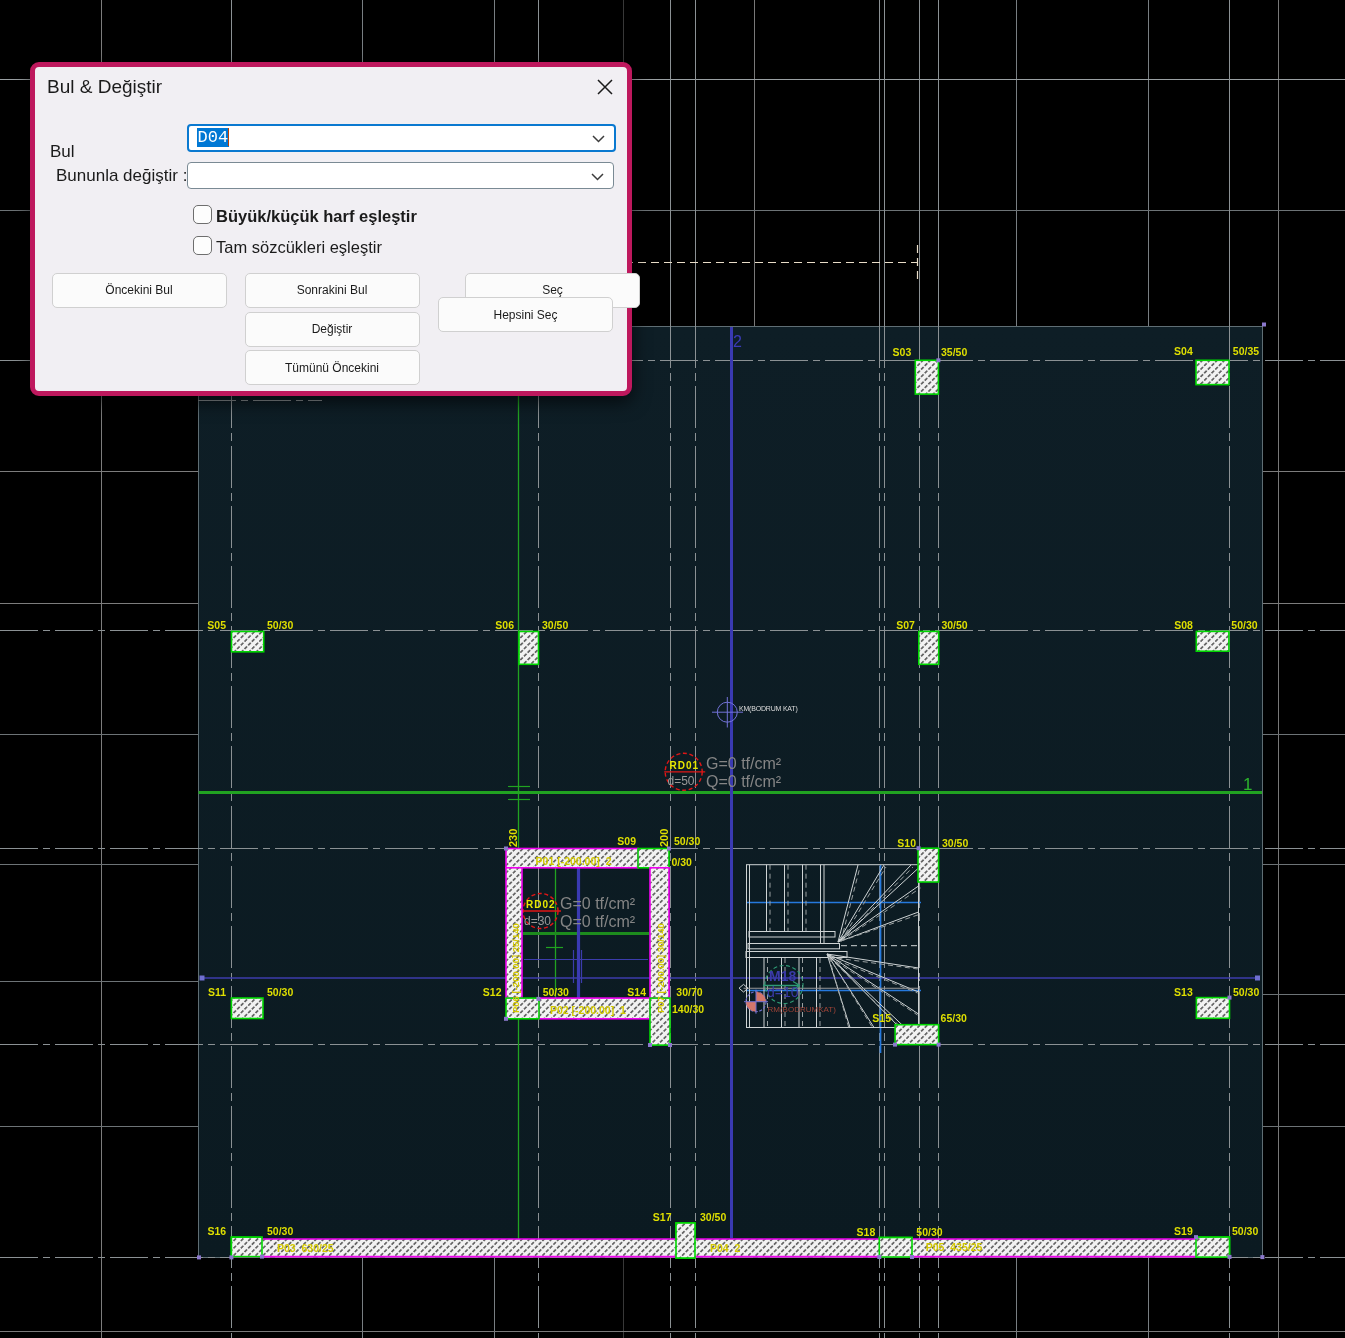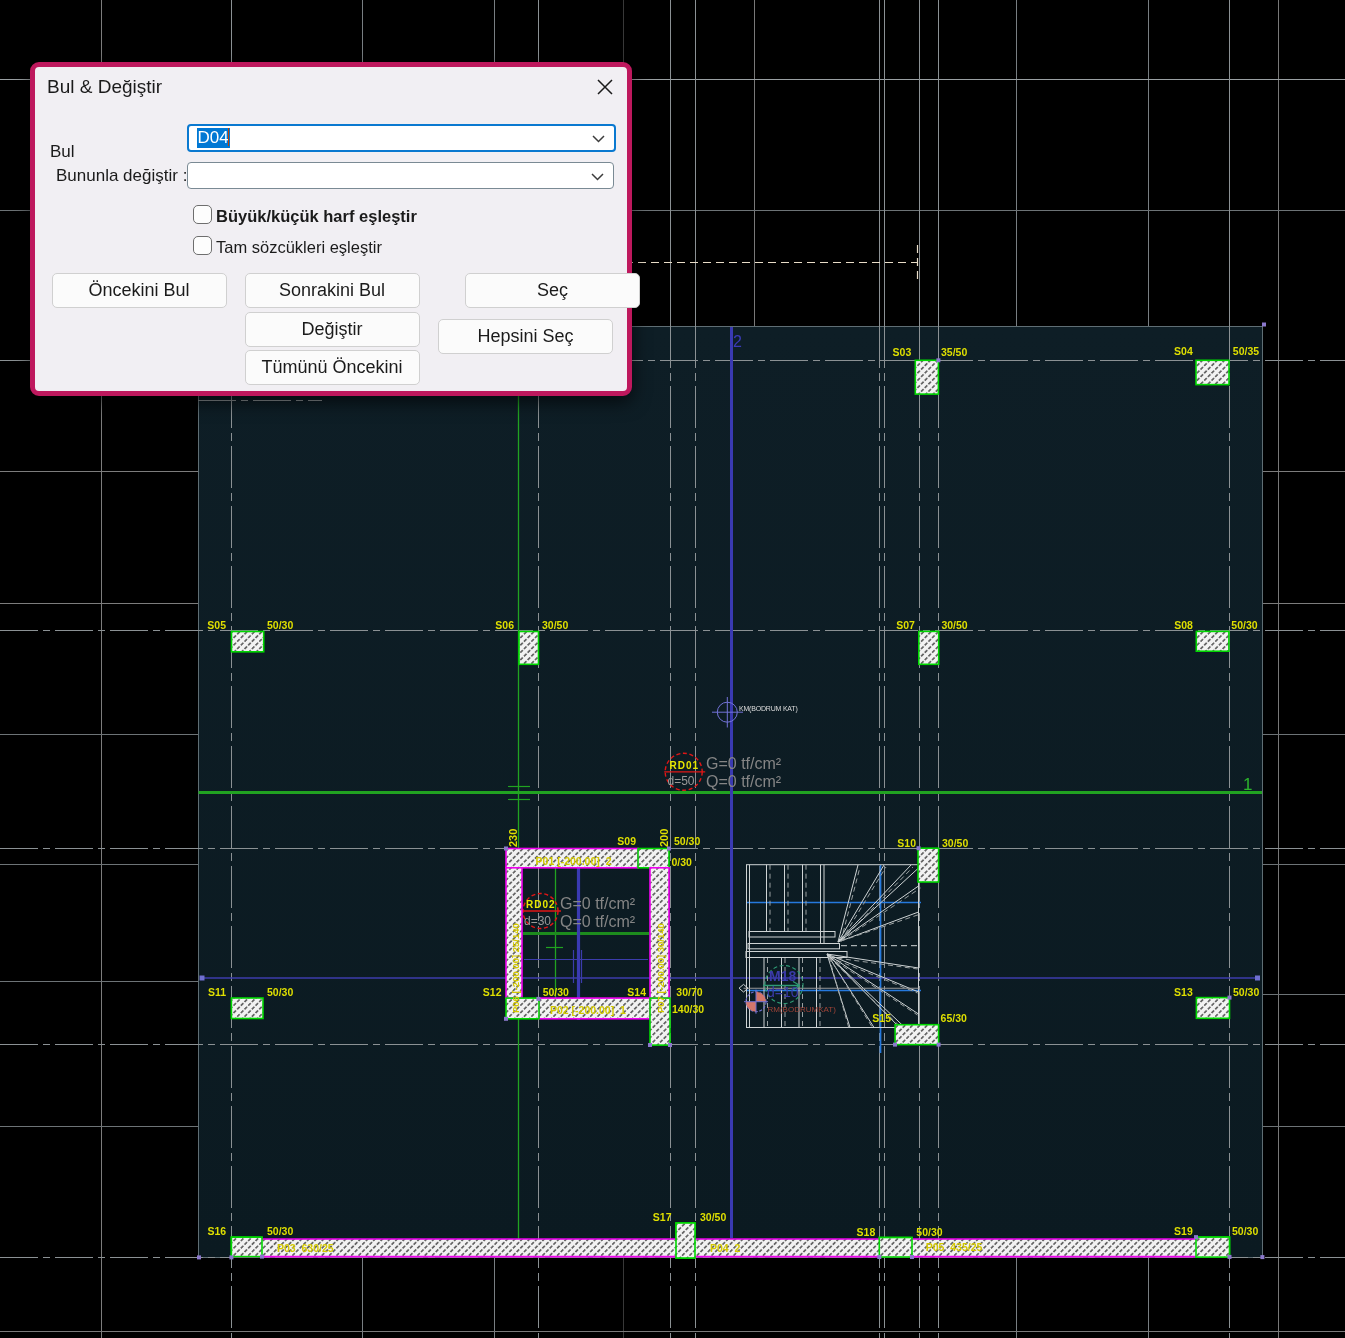--- a/index.html
+++ b/index.html
@@ -7,24 +7,24 @@
          font-family:"Liberation Sans",sans-serif;}
   #cad{position:absolute;left:0;top:0;}
   
   #dlg{position:absolute;left:30px;top:62px;width:592px;height:324px;background:#f1eff3;
        border:5px solid #be185d;border-radius:9px;box-shadow:0 6px 18px rgba(0,0,0,.65);
        color:#1b1b1b;font-size:17px;}
   #dlg .title{position:absolute;left:12px;top:9px;font-size:19px;}
   #dlg .xbtn{position:absolute;left:560px;top:10px;width:20px;height:20px;}
   .lbl{position:absolute;white-space:nowrap;}
   .combo{position:absolute;left:151.5px;width:425px;height:23px;background:#fff;
-         border:1px solid #7a8a94;border-radius:4px;}
+         border:1px solid #7a8a94;border-radius:4px;font-family:Liberation Mono, monospace;}
   .combo .chev{position:absolute;right:9px;top:9px;}
   .btn{position:absolute;width:173px;height:33px;background:#fbfbfb;border:1px solid #d0d0d0;
-       border-radius:5px;display:flex;align-items:center;justify-content:center;font-size:18px;}
+       border-radius:5px;display:flex;align-items:center;justify-content:center;font-size:12px;}
   .cb{position:absolute;left:157.5px;width:17px;height:17px;background:#fdfdfd;
       border:1.5px solid #6e6e6e;border-radius:5px;}
 </style>
 </head>
 <body>
 <div id="stage">
 <svg id="cad" width="1345" height="1338">
 <defs>
 <pattern id="h" width="5.2" height="5.2" patternUnits="userSpaceOnUse" patternTransform="rotate(-45)">
   <rect width="5.2" height="5.2" fill="#f2f2f2"></rect>
@@ -326,16 +326,16 @@
         </svg>
   </div>
   <div class="cb" style="top:138px;"></div>
   <div class="lbl" style="left:181px;top:139.5px;font-size:16.5px;font-weight:bold;">Büyük/küçük harf eşleştir</div>
   <div class="cb" style="top:168.5px;"></div>
   <div class="lbl" style="left:181px;top:170.5px;font-size:16.5px;">Tam sözcükleri eşleştir</div>
   <div class="btn" style="left:16.5px;top:205.5px;">Öncekini Bul</div>
   <div class="btn" style="left:209.5px;top:205.5px;">Sonrakini Bul</div>
   <div class="btn" style="left:394px;top:205.5px;margin-left:36px;">Seç</div>
   <div class="btn" style="left:209.5px;top:244.5px;">Değiştir</div>
-  <div class="btn" style="left:403px;top:252px;text-align:right;">Hepsini Seç</div>
+  <div class="btn" style="left:403px;top:230px;text-align:right;">Hepsini Seç</div>
   <div class="btn" style="left:209.5px;top:283px;">Tümünü Öncekini</div>
 </div>
 </div>
 
 </body></html>

